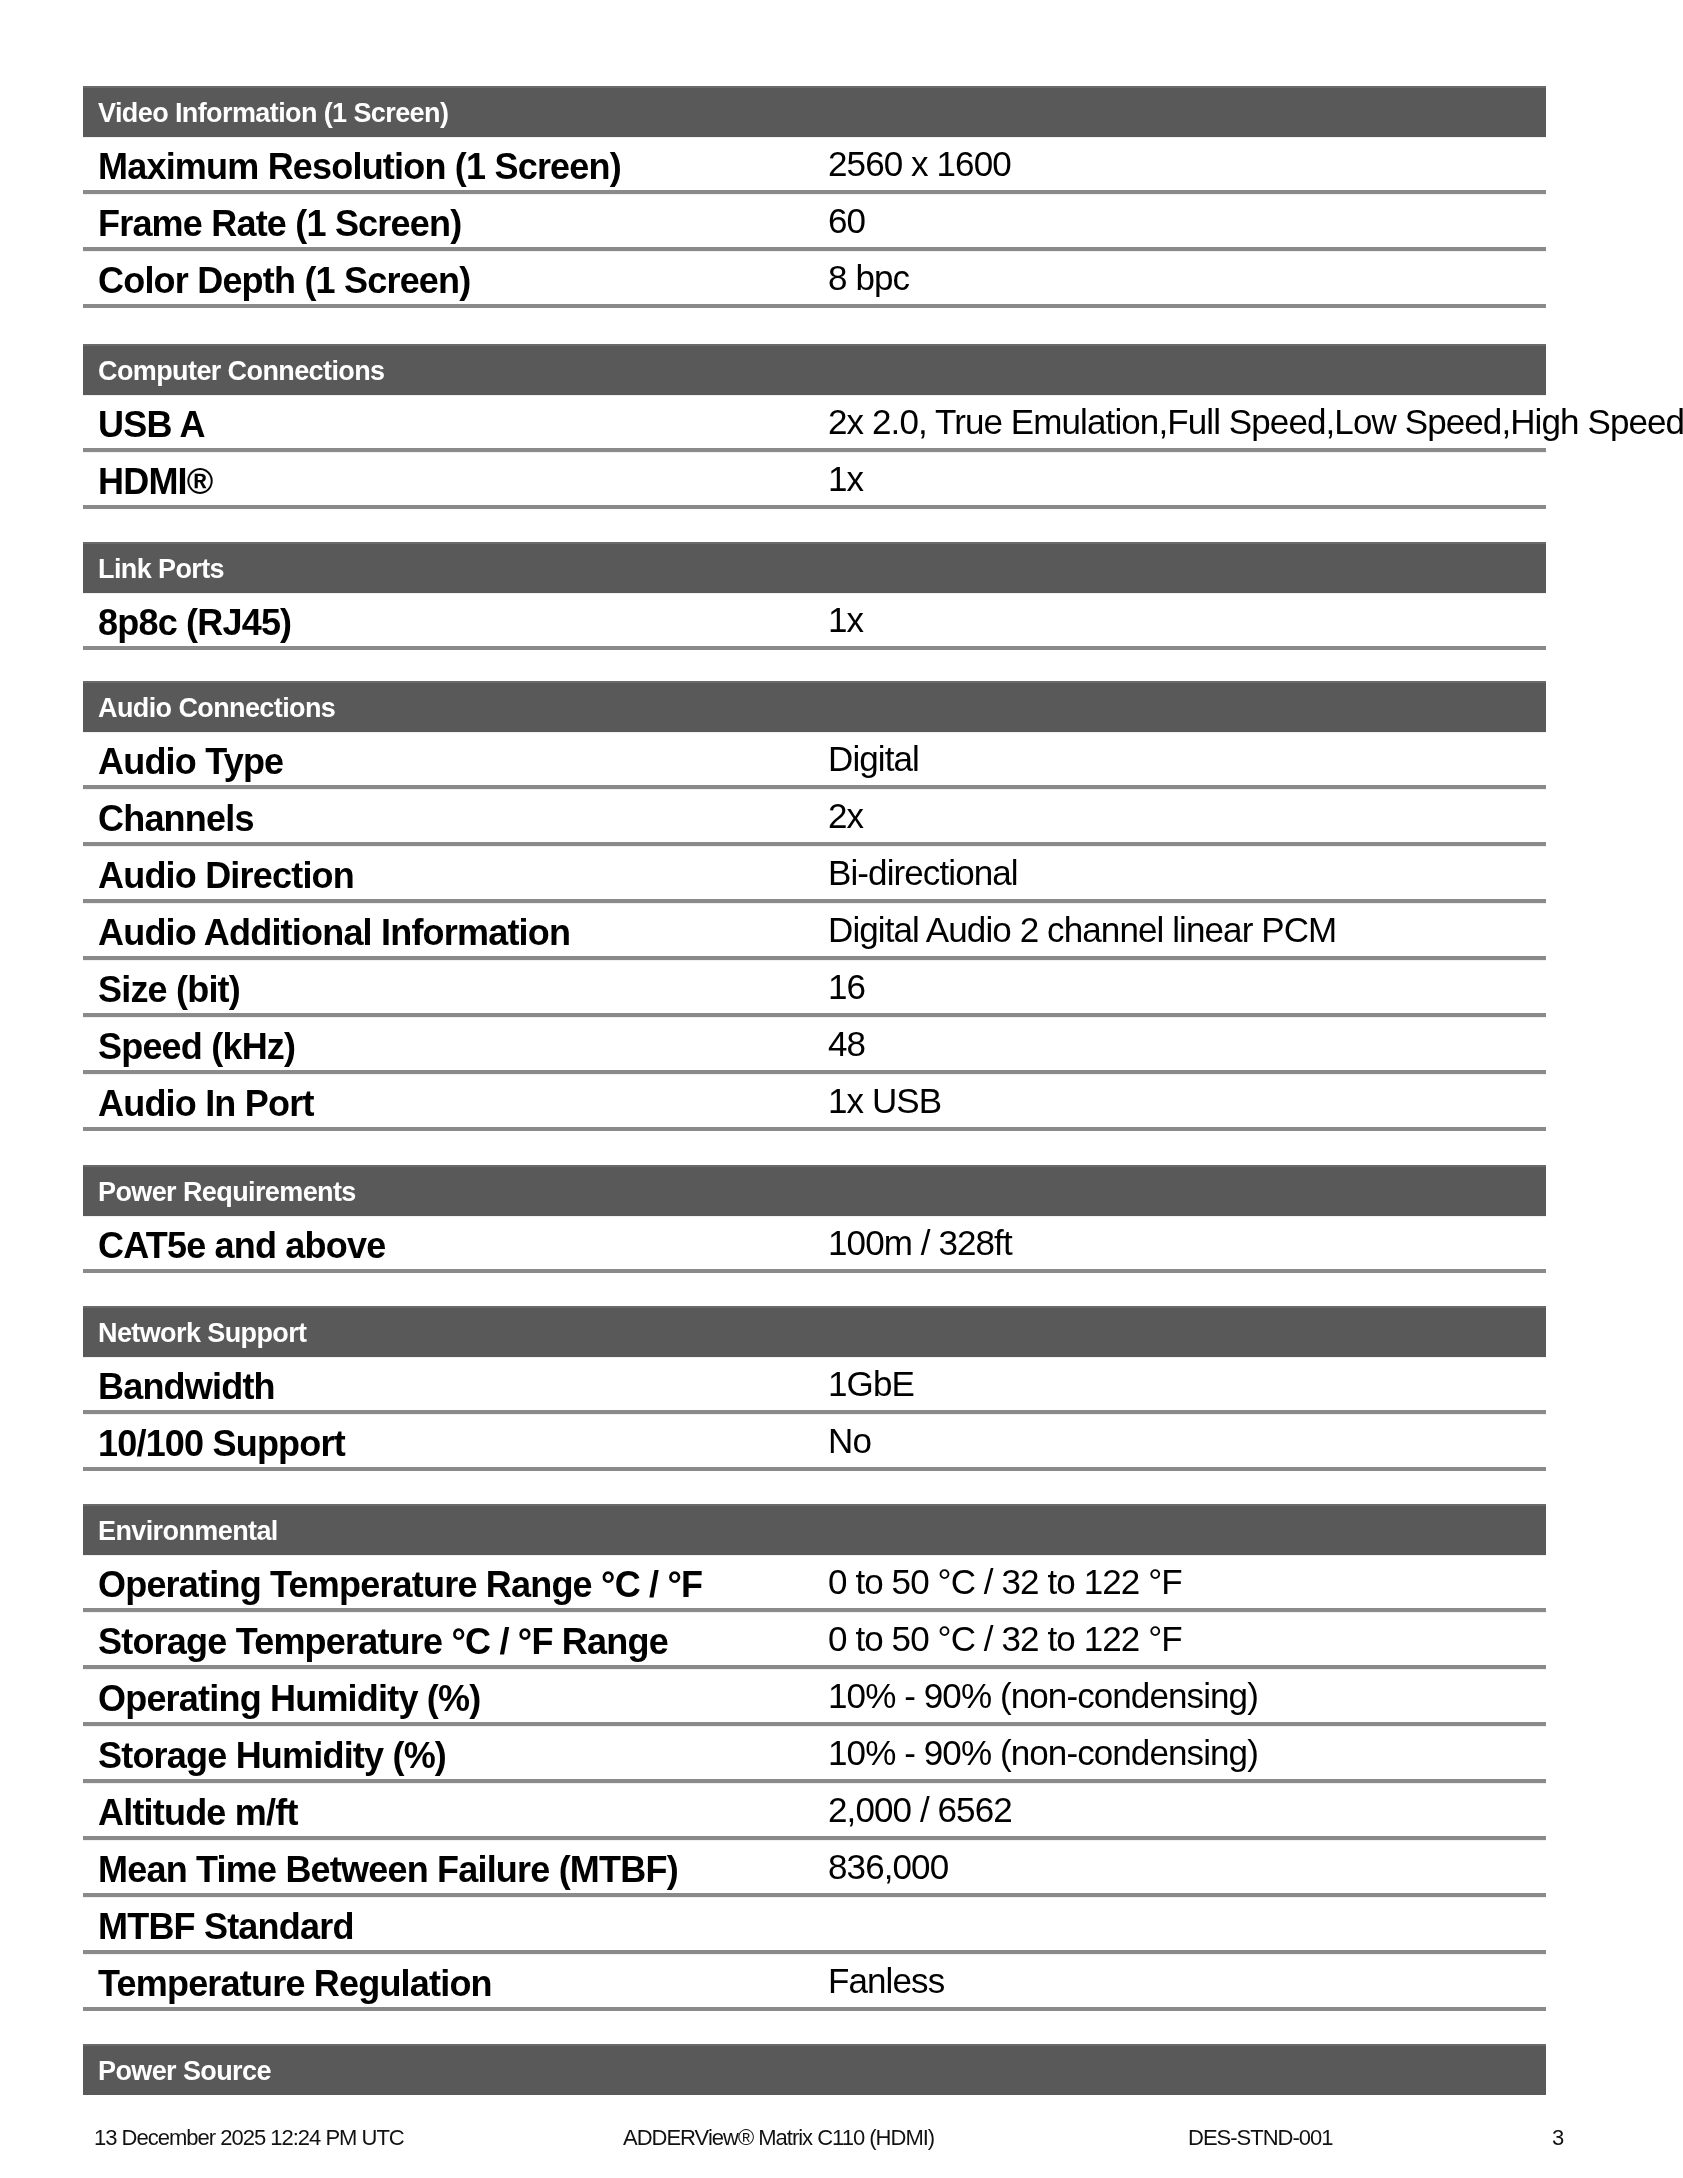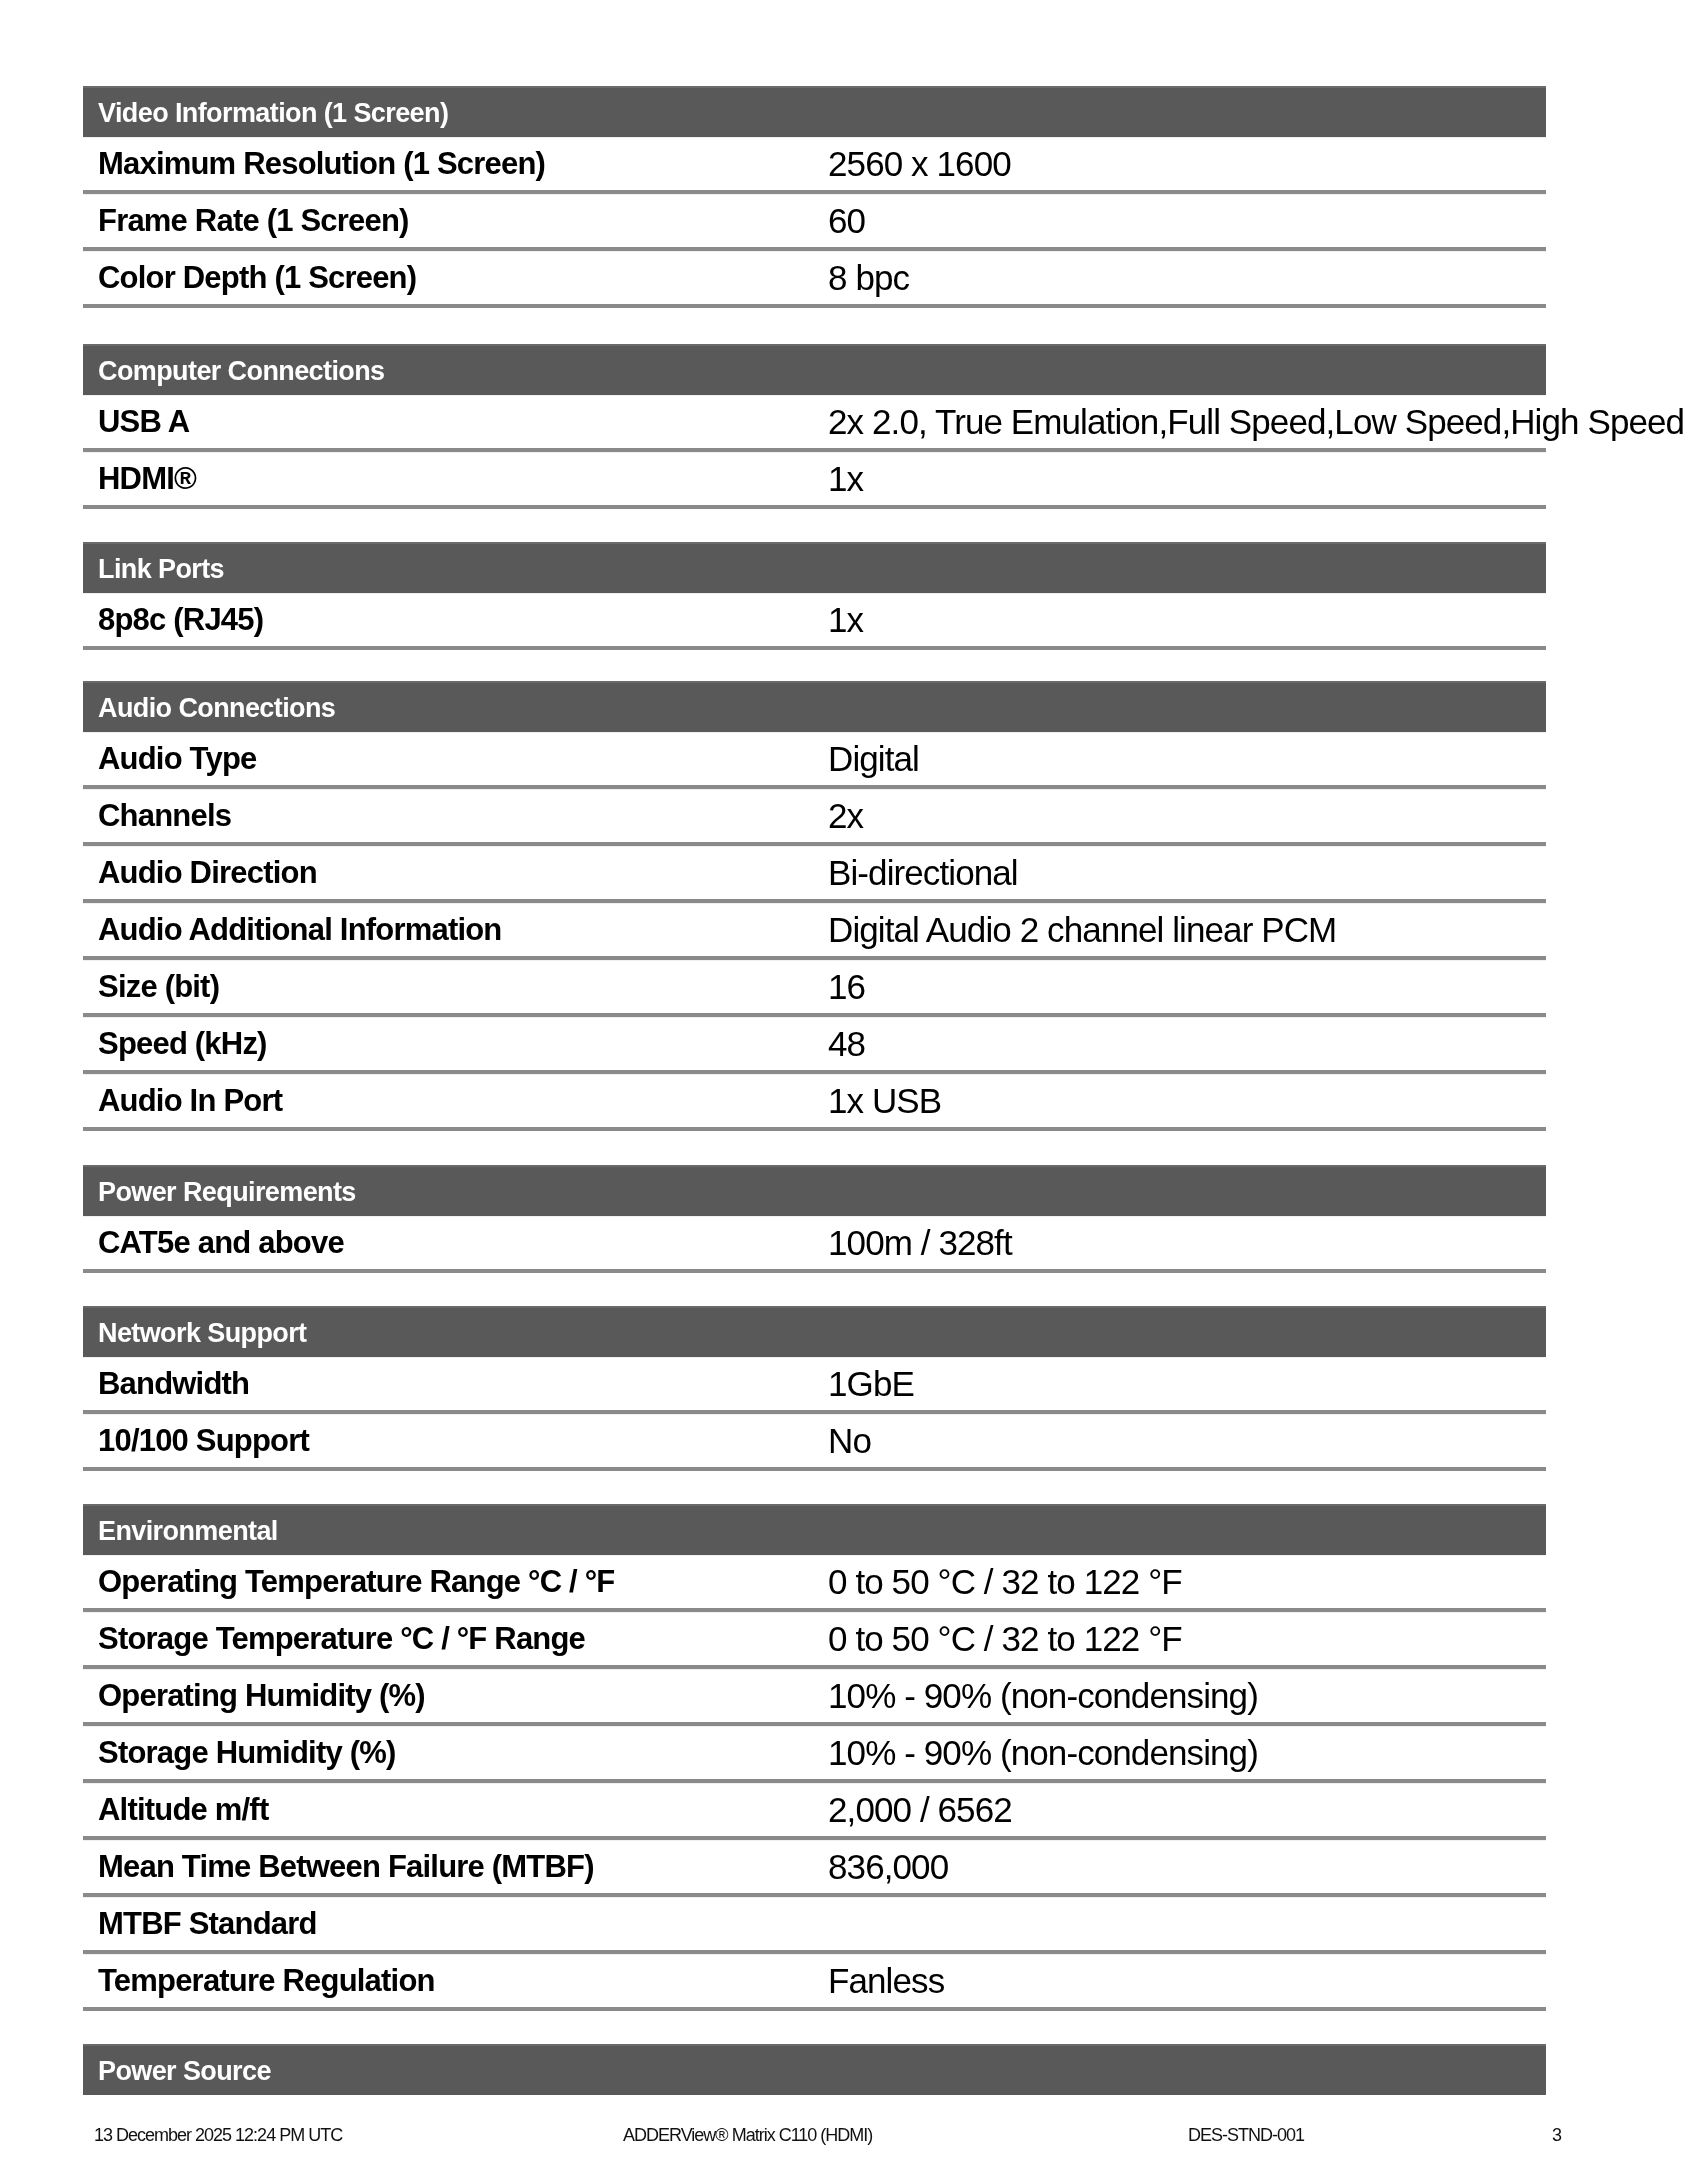--- a/index.html
+++ b/index.html
@@ -7,24 +7,24 @@
          font-family:"Liberation Sans", sans-serif; color:#000; }
   .page { position:absolute; left:0; top:0; width:1389px; height:2178px; }
   .section { position:absolute; left:83px; width:1463px; }
   .sec-header { height:51px; background:#595959; color:#ffffff;
                 font-weight:bold; font-size:27px; line-height:51px;
                 padding-left:15px; box-sizing:border-box; letter-spacing:-0.6px;
                 border-top:2px solid #6a6a6a; }
   .row { position:relative; height:57px; border-bottom:4px solid #8a8a8a;
          box-sizing:border-box; border-top:1px solid #f0f0f0; }
   .row .label { position:absolute; left:15px; top:8px; font-weight:bold;
-                font-size:31px; letter-spacing:-0.8px; white-space:nowrap; }
+                font-size:36px; letter-spacing:-0.8px; white-space:nowrap; }
   .row .value { position:absolute; left:745px; top:6px; font-size:35px;
                 letter-spacing:-0.9px; white-space:nowrap; }
-  .footer { position:absolute; top:2125px; font-size:18px; letter-spacing:-1px;
+  .footer { position:absolute; top:2125px; font-size:22px; letter-spacing:-1px;
             color:#111; white-space:nowrap; }
 </style>
 </head>
 <body>
 
 <div class="page">
   <div id="sections">
       <div class="section" style="top: 86px;">
         <div class="sec-header">Video Information (1 Screen)</div>
         <div class="row">

